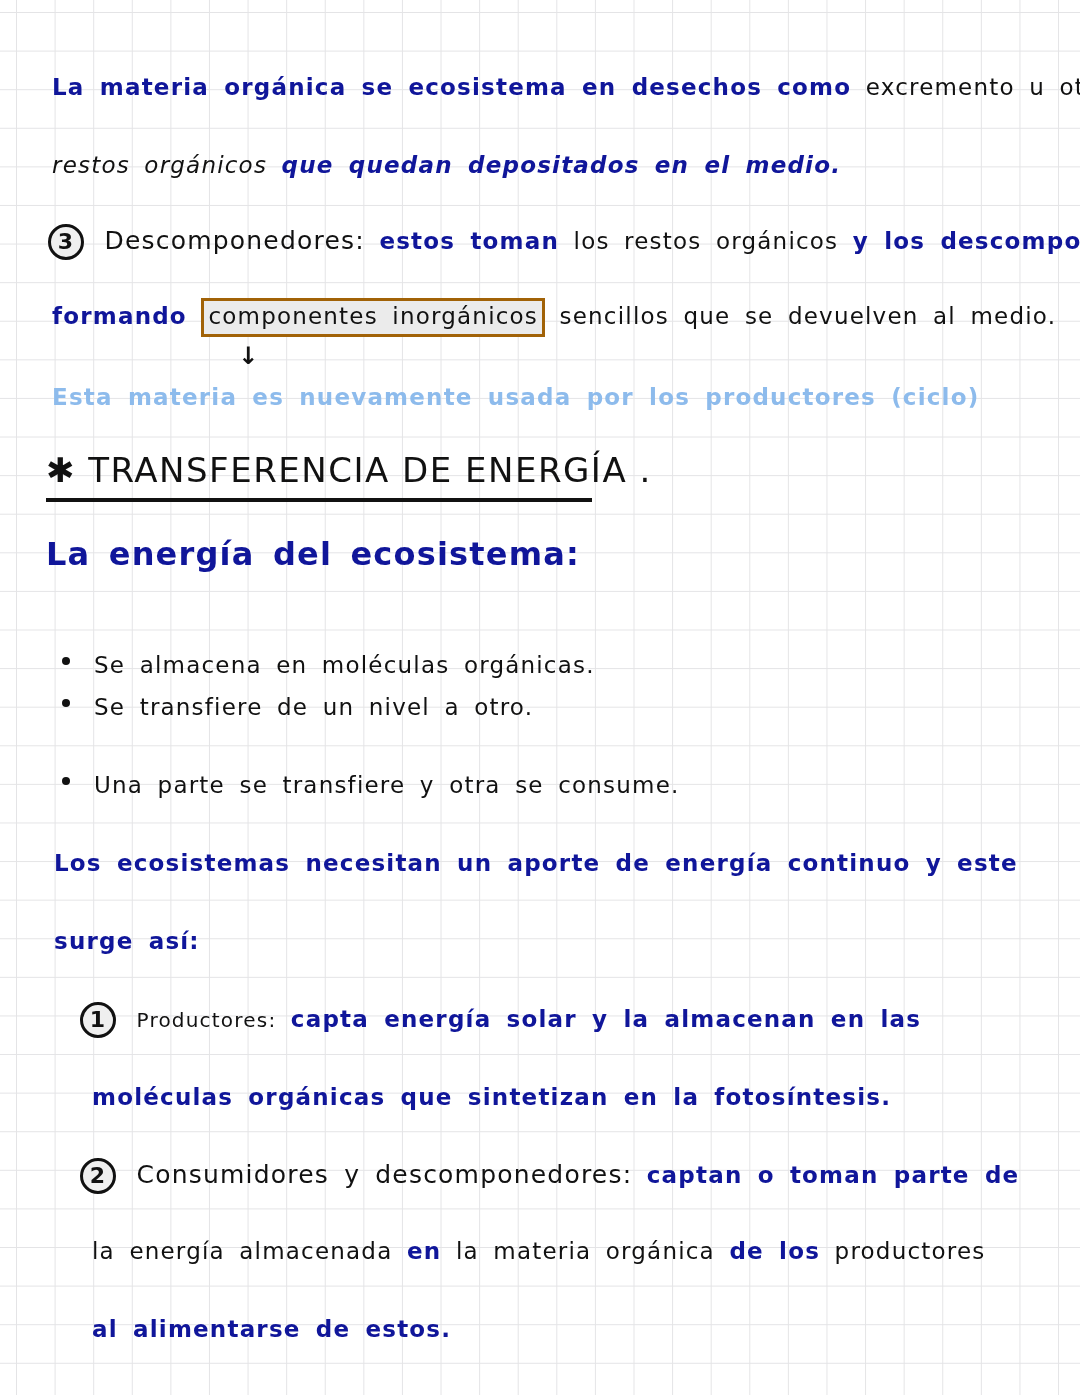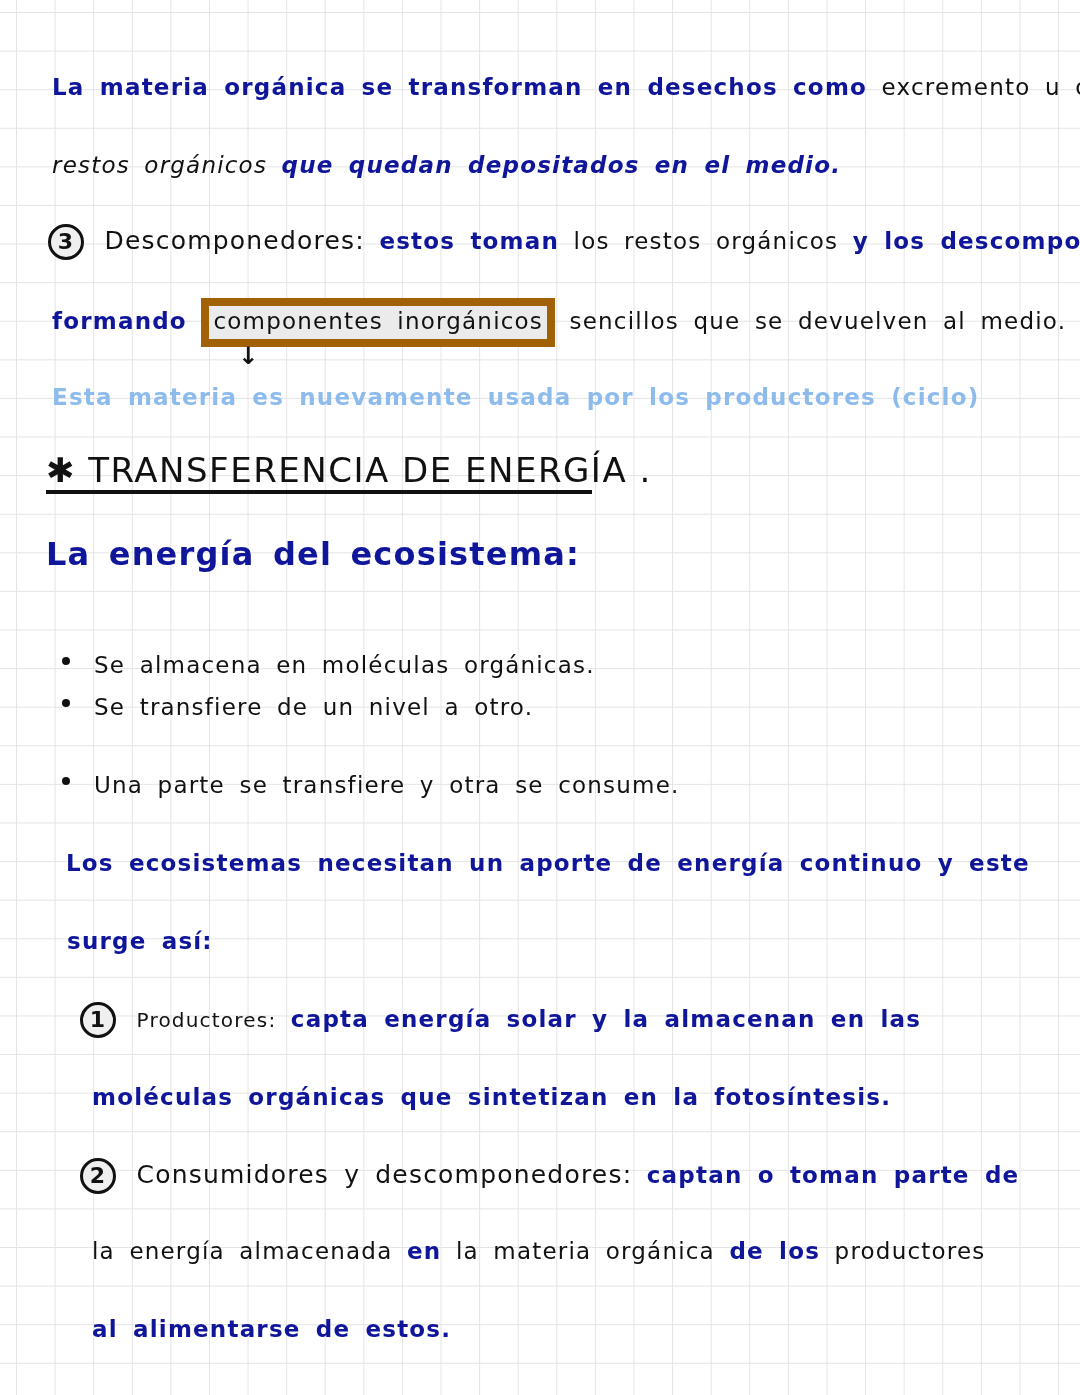--- a/index.html
+++ b/index.html
@@ -37,33 +37,33 @@
     font-size: 22px;
     font-weight: bold;
     color: #111;
     background: #efefef;
     vertical-align: middle;
     margin-right: 6px;
     box-sizing: content-box;
   }
   .boxed {
     display: inline-block;
-    border: 8px solid #a16207;
+    border: 3px solid #a16207;
     background: #ebebeb;
     padding: 4px 4px 6px 4px;
     color: #111;
   }
   .heading {
     position: absolute;
     left: 46px; top: 450px;
     font-size: 34px;
     color: #111;
     letter-spacing: 1.5px;
     border-bottom: 4px solid #111;
-    padding-bottom: 0;
+    padding-bottom: 8px;
     width: 546px;
     white-space: nowrap;
   }
   .arrow {
     position: absolute;
     left: 238px; top: 342px;
     font-size: 24px;
     color: #111;
     font-weight: bold;
   }
@@ -74,21 +74,21 @@
     border-radius: 50%;
     vertical-align: middle;
     margin-right: 24px;
     position: relative; top: -6px;
   }
 </style>
 </head>
 <body>
 
 <div class="line" style="left:52px; top:76px;">
-  <span class="blue">La materia orgánica se transforman en desechos como</span>
+  <span class="blue">La materia orgánica se ecosistema en desechos como</span>
   <span class="black">excremento u otros</span>
 </div>
 <div class="line" style="left:52px; top:154px;font-style:italic;">
   <span class="black">restos orgánicos</span>
   <span class="blue">que quedan depositados en el medio.</span>
 </div>
 
 <div class="line" style="left:48px; top:224px;">
   <span class="num-circle">3</span>
   <span class="black" style="font-size:25px;margin-top:12px;">Descomponedores:</span>
@@ -114,22 +114,22 @@
 <div class="line black" style="left:62px; top:618px;margin-top:36px;">
   <span class="bullet"></span><span>Se almacena en moléculas orgánicas.</span>
 </div>
 <div class="line black" style="left:62px; top:696px;">
   <span class="bullet"></span><span>Se transfiere de un nivel a otro.</span>
 </div>
 <div class="line black" style="left:62px; top:774px;">
   <span class="bullet"></span><span>Una parte se transfiere y otra se consume.</span>
 </div>
 
-<div class="line blue" style="left:66px; top:852px;text-align:center;">Los ecosistemas necesitan un aporte de energía continuo y este</div>
-<div class="line blue" style="left:54px; top:930px;margin-left:13px;">surge así:</div>
+<div class="line blue" style="left:54px; top:852px;text-align:center;">Los ecosistemas necesitan un aporte de energía continuo y este</div>
+<div class="line blue" style="left:54px; top:930px;">surge así:</div>
 
 <div class="line" style="left:80px; top:1002px;">
   <span class="num-circle">1</span>
   <span class="black" style="font-size:20px;margin-top:31px;">Productores:</span>
   <span class="blue">capta energía solar y la almacenan en las</span>
 </div>
 <div class="line blue" style="left:92px; top:1086px;">moléculas orgánicas que sintetizan en la fotosíntesis.</div>
 
 <div class="line" style="left:80px; top:1158px;">
   <span class="num-circle">2</span>

